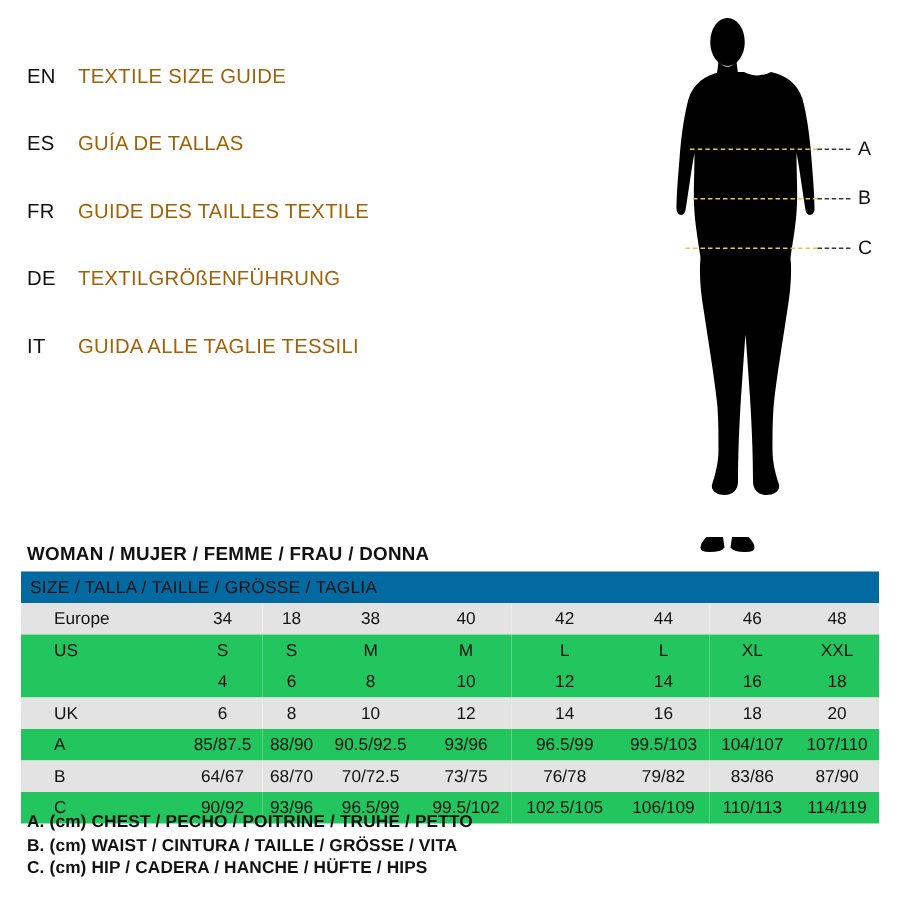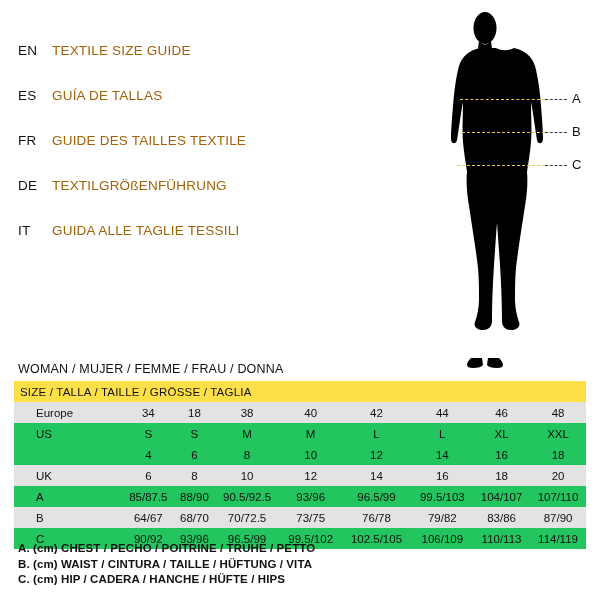--- a/index.html
+++ b/index.html
@@ -73,21 +73,21 @@
     color: #111;
     font-family: "Liberation Sans", sans-serif;
   }
 
   
   .woman-caption {
     position: absolute;
     left: 18px;
     top: 362px;
     font-size: 12.5px;
-    font-weight: normal;
+    font-weight: bold;
     letter-spacing: 0.2px;
     color: #111;
     text-align: center;
   }
 
   
   .size-table {
     position: absolute;
     left: 14px;
     top: 381px;
@@ -102,21 +102,21 @@
     text-align: center;
     vertical-align: middle;
     white-space: nowrap;
   }
   .size-table td.rowlabel {
     text-align: left;
     padding-left: 22px;
     width: 86px;
   }
   .header-row td {
-    background: #fde047;
+    background: #0369a1;
     font-weight: normal;
     text-align: left;
     padding-left: 6px;
     letter-spacing: 0.2px;
   }
   .row-shaded td {
     background: #e3e3e3;
   }
   .row-plain td {
     background: #22c55e;
@@ -310,17 +310,17 @@
         <td>102.5/105</td>
         <td>106/109</td>
         <td>110/113</td>
         <td>114/119</td>
       </tr>
     </tbody>
   </table>
 
   <div class="footnotes">
     <div>A. (cm) CHEST / PECHO / POITRINE / TRUHE / PETTO</div>
-    <div>B. (cm) WAIST / CINTURA / TAILLE / HÜFTUNG / VITA</div>
+    <div>B. (cm) WAIST / CINTURA / TAILLE / GRÖSSE / VITA</div>
     <div>C. (cm) HIP / CADERA / HANCHE / HÜFTE / HIPS</div>
   </div>
 
 </div>
 
 </body></html>

